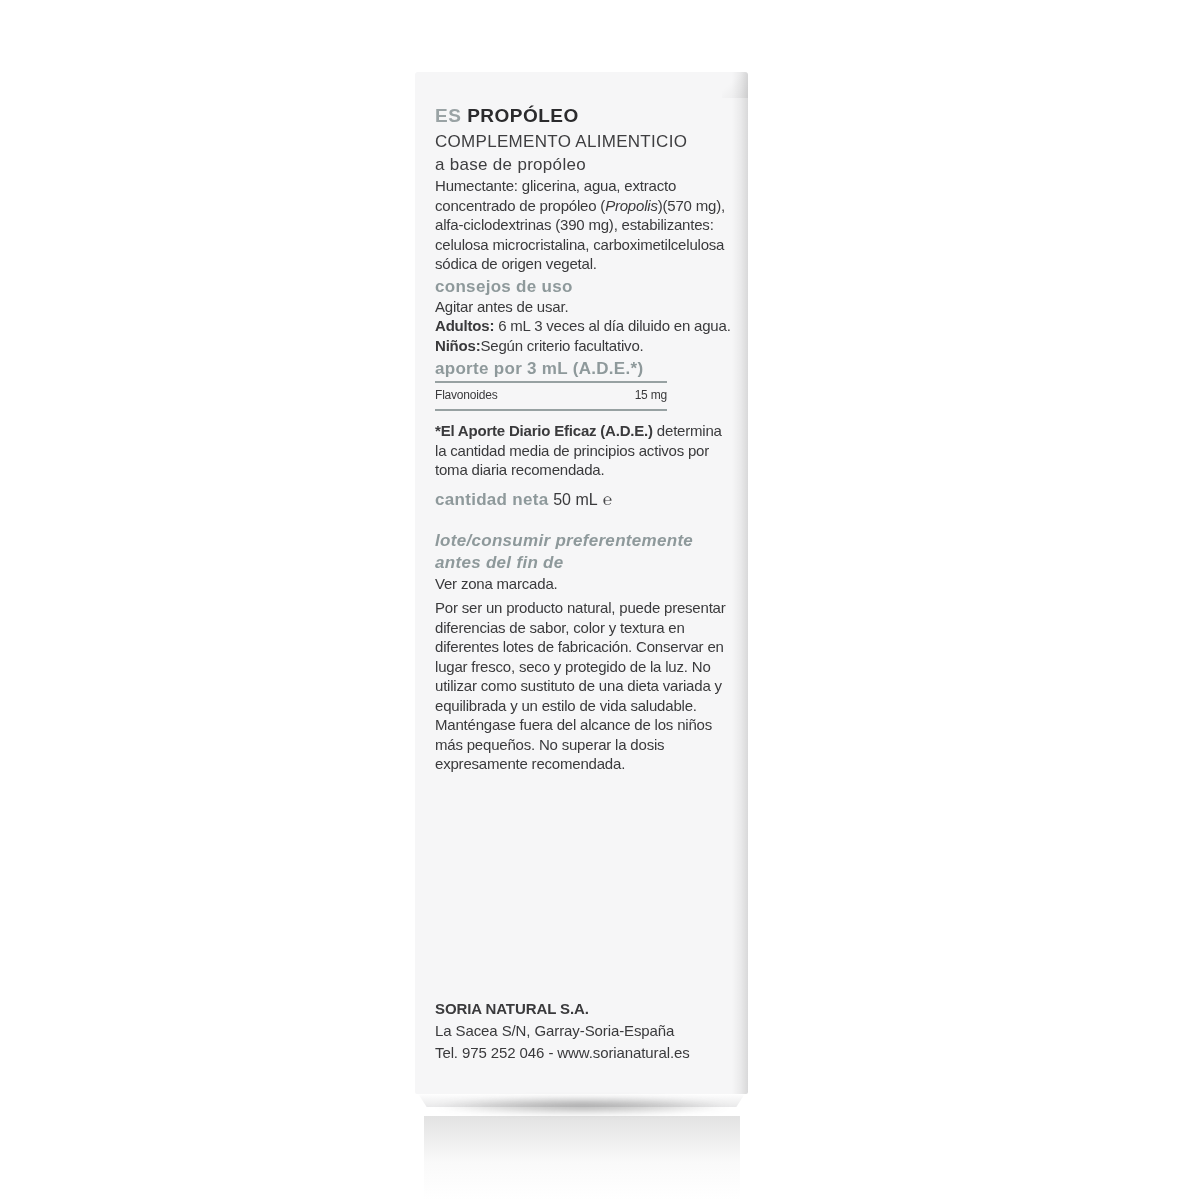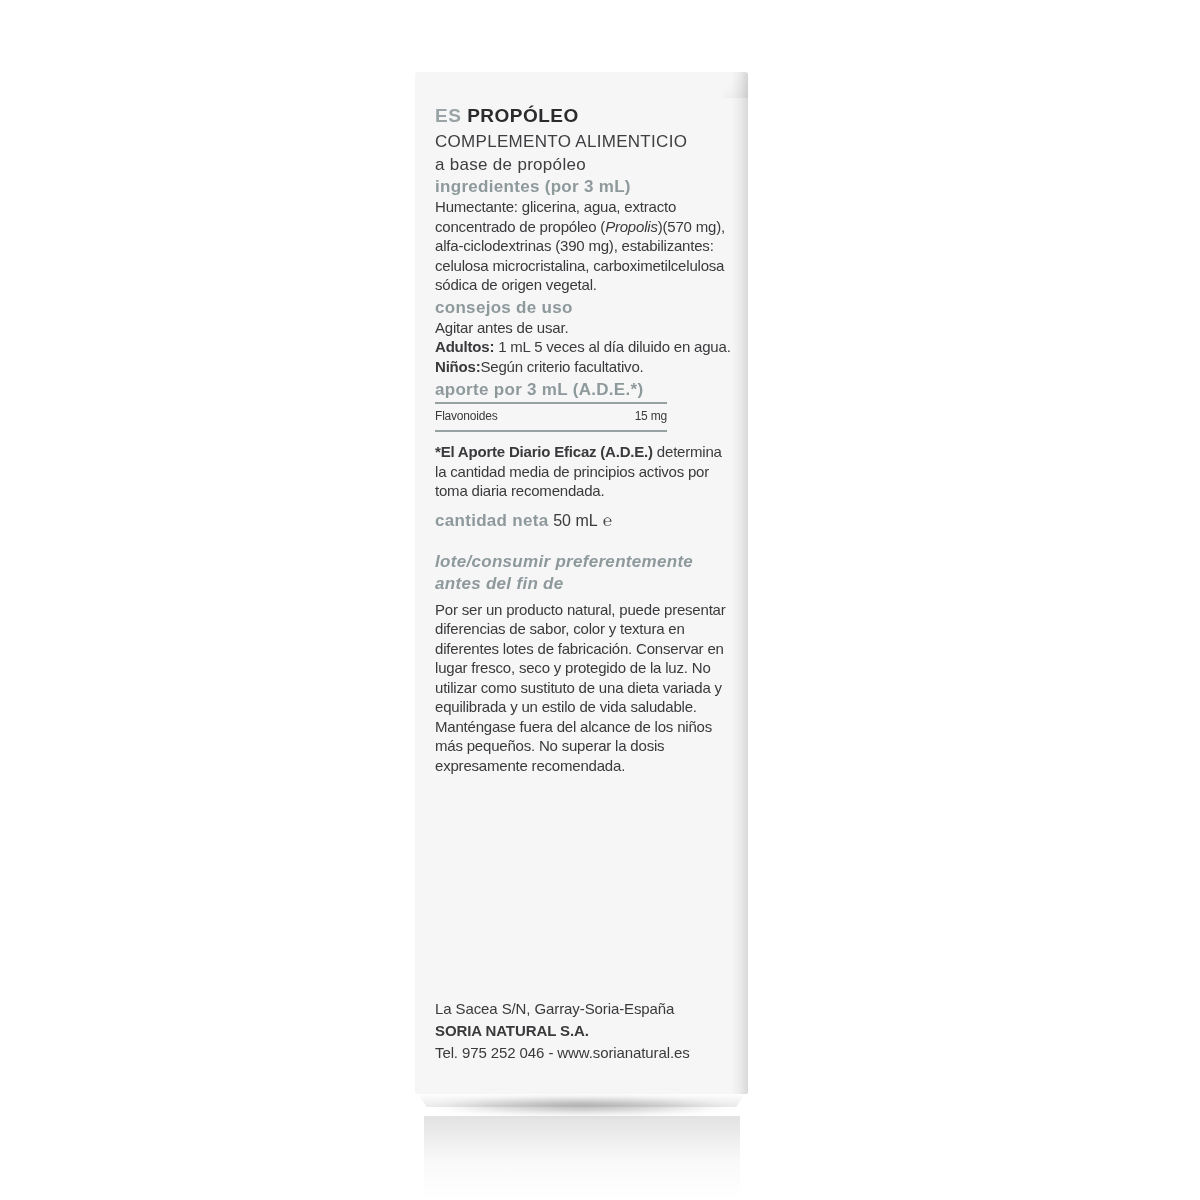--- a/index.html
+++ b/index.html
@@ -124,48 +124,48 @@
 
   <div class="box">
     <div class="corner-bevel"></div>
 
     <div class="content">
 
       <h1 class="t-title"><span class="es">ES</span> <span>PROPÓLEO</span></h1>
 
       <p class="t-sub"><span>COMPLEMENTO ALIMENTICIO</span><br><span>a base de propóleo</span></p>
 
-      <h2 class="t-gray-h">ingredientes (por 3 mL)</h2>
       <p class="t-body"><span>Humectante: glicerina, agua, extracto concentrado de propóleo (</span><span class="italic">Propolis</span><span>)(570 mg), alfa-ciclodextrinas (390 mg), estabilizantes: celulosa microcristalina, carboximetilcelulosa sódica de origen vegetal.</span></p>
 
       <h2 class="t-gray-h mt2">consejos de uso</h2>
-      <p class="t-body"><span>Agitar antes de usar.</span><br><span class="bold">Adultos:</span><span> 1 mL 5 veces al día diluido en agua.</span><br><span class="bold">Niños:</span><span>Según criterio facultativo.</span></p>
+      <p class="t-body"><span>Agitar antes de usar.</span><br><span class="bold">Adultos:</span><span> 6 mL 3 veces al día diluido en agua.</span><br><span class="bold">Niños:</span><span>Según criterio facultativo.</span></p>
 
       <div class="nut-table mt10">
         <h2 class="t-gray-h">aporte por 3 mL (A.D.E.*)</h2>
         <div class="nut-rule"></div>
         <div class="nut-row">
           <span>Flavonoides</span>
           <span>15 mg</span>
         </div>
         <div class="nut-rule"></div>
       </div>
 
       <p class="t-body mt10"><span class="bold">*El Aporte Diario Eficaz (A.D.E.)</span><span> determina la cantidad media de principios activos por toma diaria recomendada.</span></p>
 
       <p class="net-line"><span class="net-label">cantidad neta</span> <span class="net-value">50 mL</span> <span class="net-sign">℮</span></p>
 
       <h2 class="t-gray-h lot-h">lote/consumir preferentemente antes del fin de</h2>
+      <p class="t-body">Ver zona marcada.</p>
 
       <p class="t-body mt5">Por ser un producto natural, puede presentar diferencias de sabor, color y textura en diferentes lotes de fabricación. Conservar en lugar fresco, seco y protegido de la luz. No utilizar como sustituto de una dieta variada y equilibrada y un estilo de vida saludable. Manténgase fuera del alcance de los niños más pequeños. No superar la dosis expresamente recomendada.</p>
     </div>
 
     <div class="maker">
+      <p class="m-line bold">SORIA NATURAL S.A.</p>
       <p class="m-line">La Sacea S/N, Garray-Soria-España</p>
-      <p class="m-line bold">SORIA NATURAL S.A.</p>
       <p class="m-line">Tel. 975 252 046 - www.sorianatural.es</p>
     </div>
   </div>
 
   <div class="box-bottom-edge"></div>
   <div class="box-shadow"></div>
   <div class="box-reflection"></div>
 
 </div>
 

